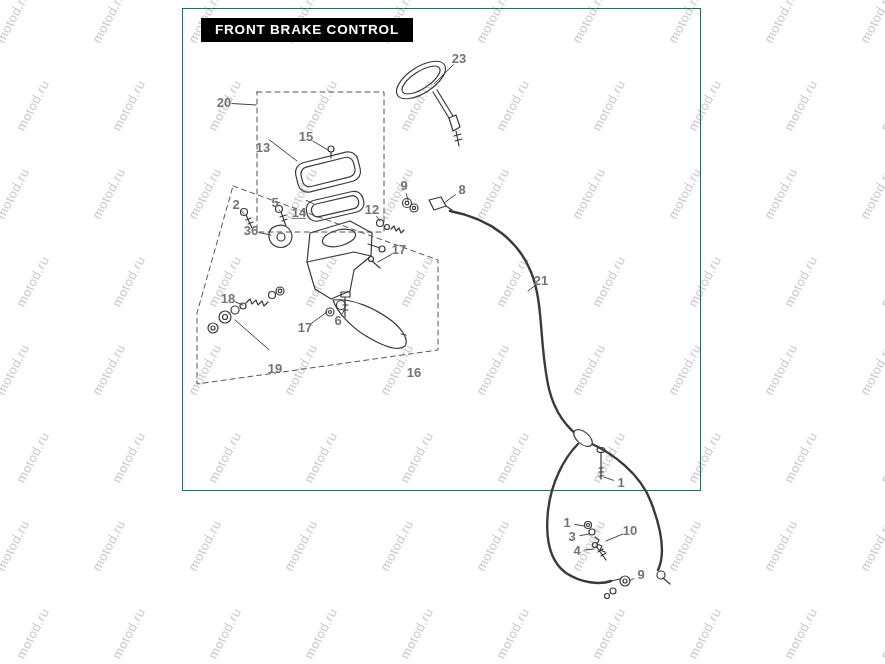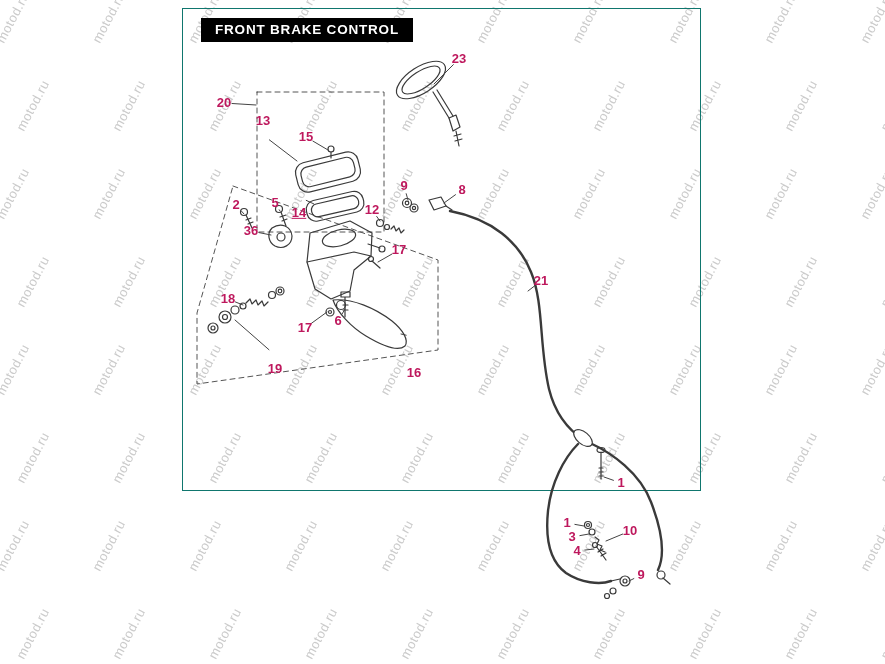--- a/index.html
+++ b/index.html
@@ -18,21 +18,21 @@
     border:1px solid #0f766e;box-sizing:border-box;
   }
   #title-box{
     position:absolute;left:18px;top:9px;background:#000;color:#fff;
     padding:4px 14px 5px 14px;font-size:13.5px;font-weight:bold;
     letter-spacing:.8px;white-space:nowrap;
   }
   #drawing{position:absolute;left:0;top:0;pointer-events:none;}
   .part-label{
     position:absolute;transform:translate(-50%,-55%);
-    font-size:13px;font-weight:bold;color:#be185d;line-height:1;
+    font-size:13px;font-weight:bold;color:#737373;line-height:1;
   }
 </style>
 </head>
 <body>
 
 <div id="canvas">
 
   <div id="watermarks">
       <span class="watermark" style="color: rgb(203, 203, 203); left: -15px; top: 10px;">motod.ru</span>
       <span class="watermark" style="color: rgb(203, 203, 203); left: 5px; top: 98px;">motod.ru</span>
@@ -263,21 +263,21 @@
           <line x1="622.6153846153846" y1="534.0769230769231" x2="606" y2="541"></line>
           <line x1="584.945204834583" y1="550.0652700194609" x2="594" y2="549"></line>
           <line x1="633.8445824720006" y1="578.5777087639997" x2="629" y2="581"></line>
         </g>
     </g>
   </svg>
 
   <div id="labels">
       <div class="part-label" style="left: 459px; top: 59px;">23</div>
       <div class="part-label" style="left: 224px; top: 103px;">20</div>
-      <div class="part-label" style="left: 263px; top: 121px; text-align: right;">13</div>
+      <div class="part-label" style="left: 263px; top: 148px; text-align: right;">13</div>
       <div class="part-label" style="left: 306px; top: 137px;">15</div>
       <div class="part-label" style="left: 299px; top: 213px; text-decoration: underline;">14</div>
       <div class="part-label" style="left: 404px; top: 186px;">9</div>
       <div class="part-label" style="left: 462px; top: 190px;">8</div>
       <div class="part-label" style="left: 372px; top: 210px;">12</div>
       <div class="part-label" style="left: 236px; top: 205px;">2</div>
       <div class="part-label" style="left: 275px; top: 203px;">5</div>
       <div class="part-label" style="left: 251px; top: 231px;">36</div>
       <div class="part-label" style="left: 399px; top: 250px;">17</div>
       <div class="part-label" style="left: 541px; top: 281px;">21</div>

